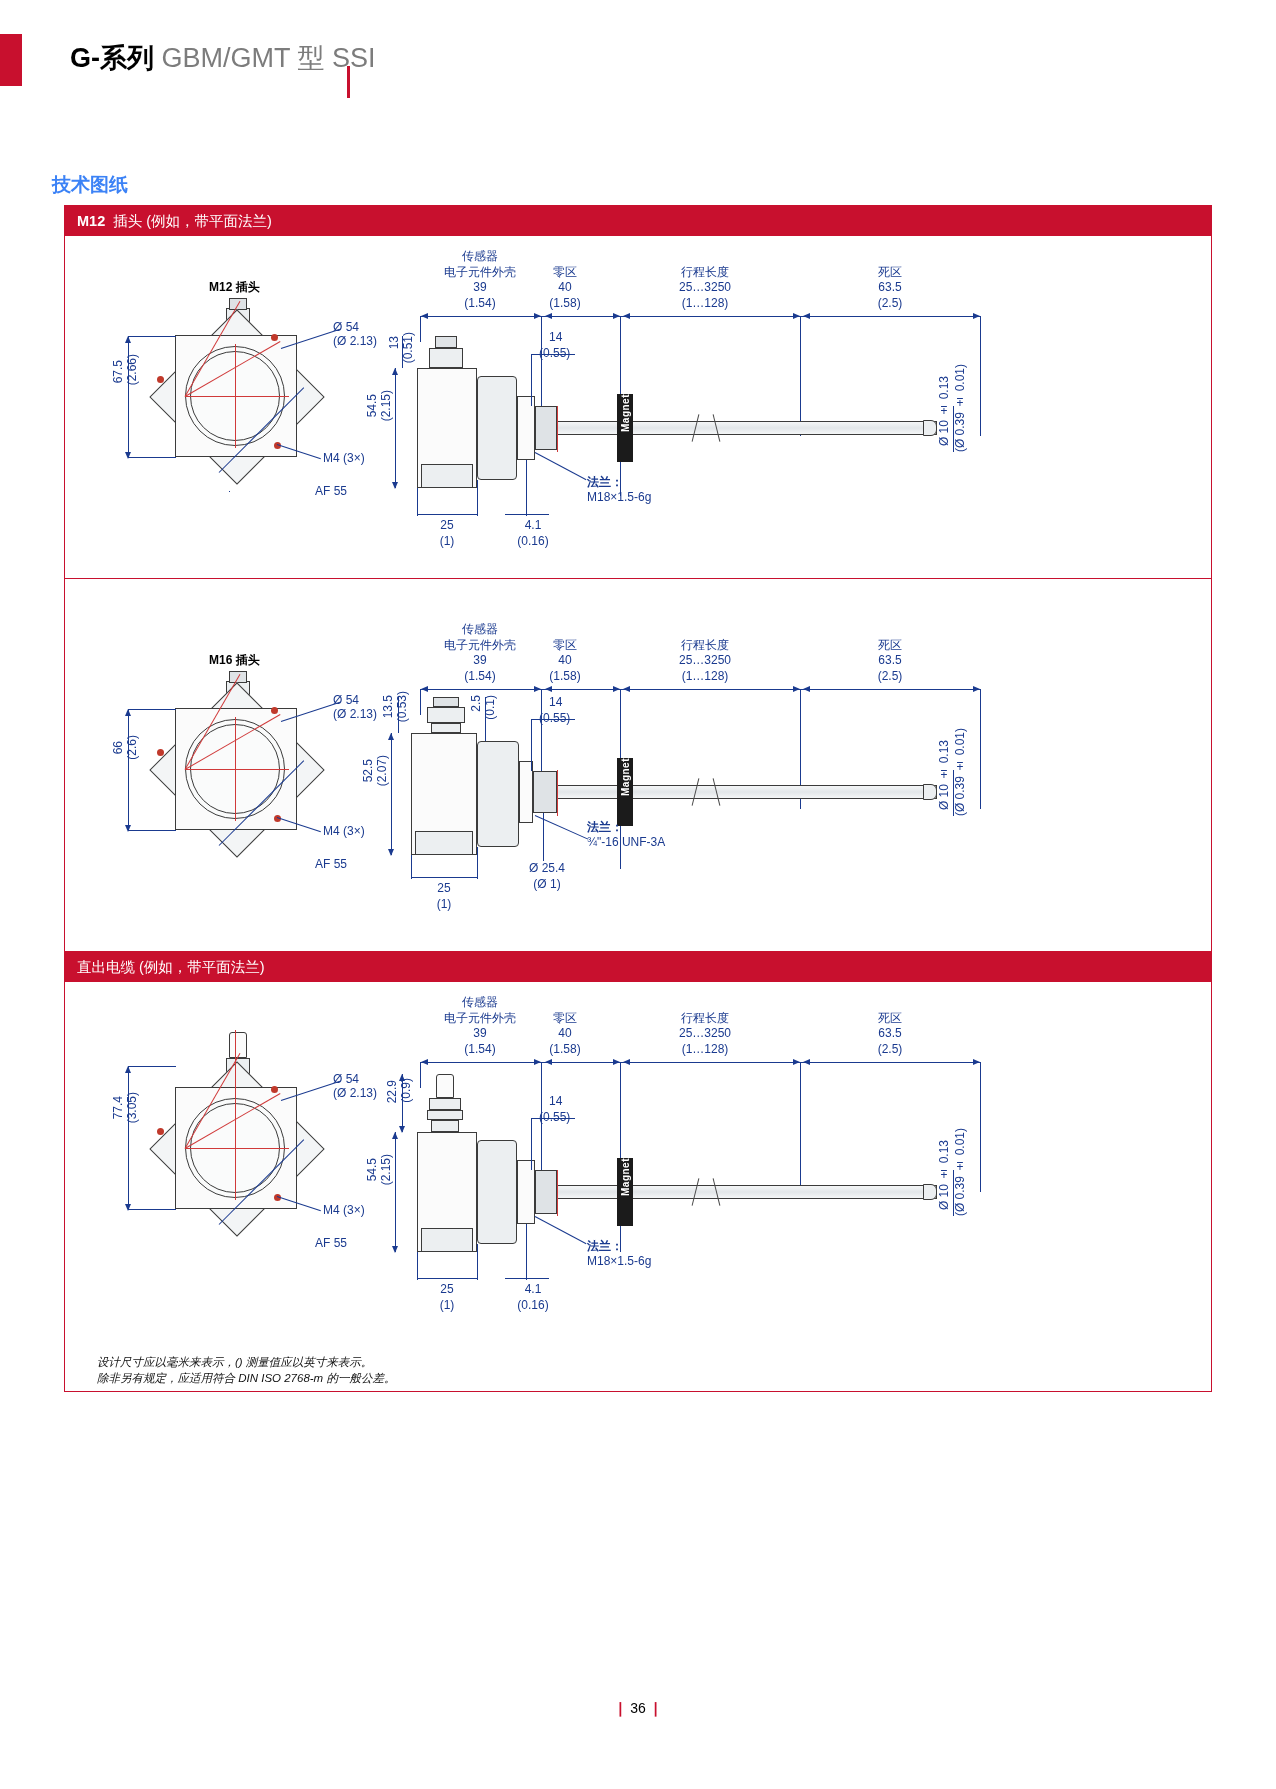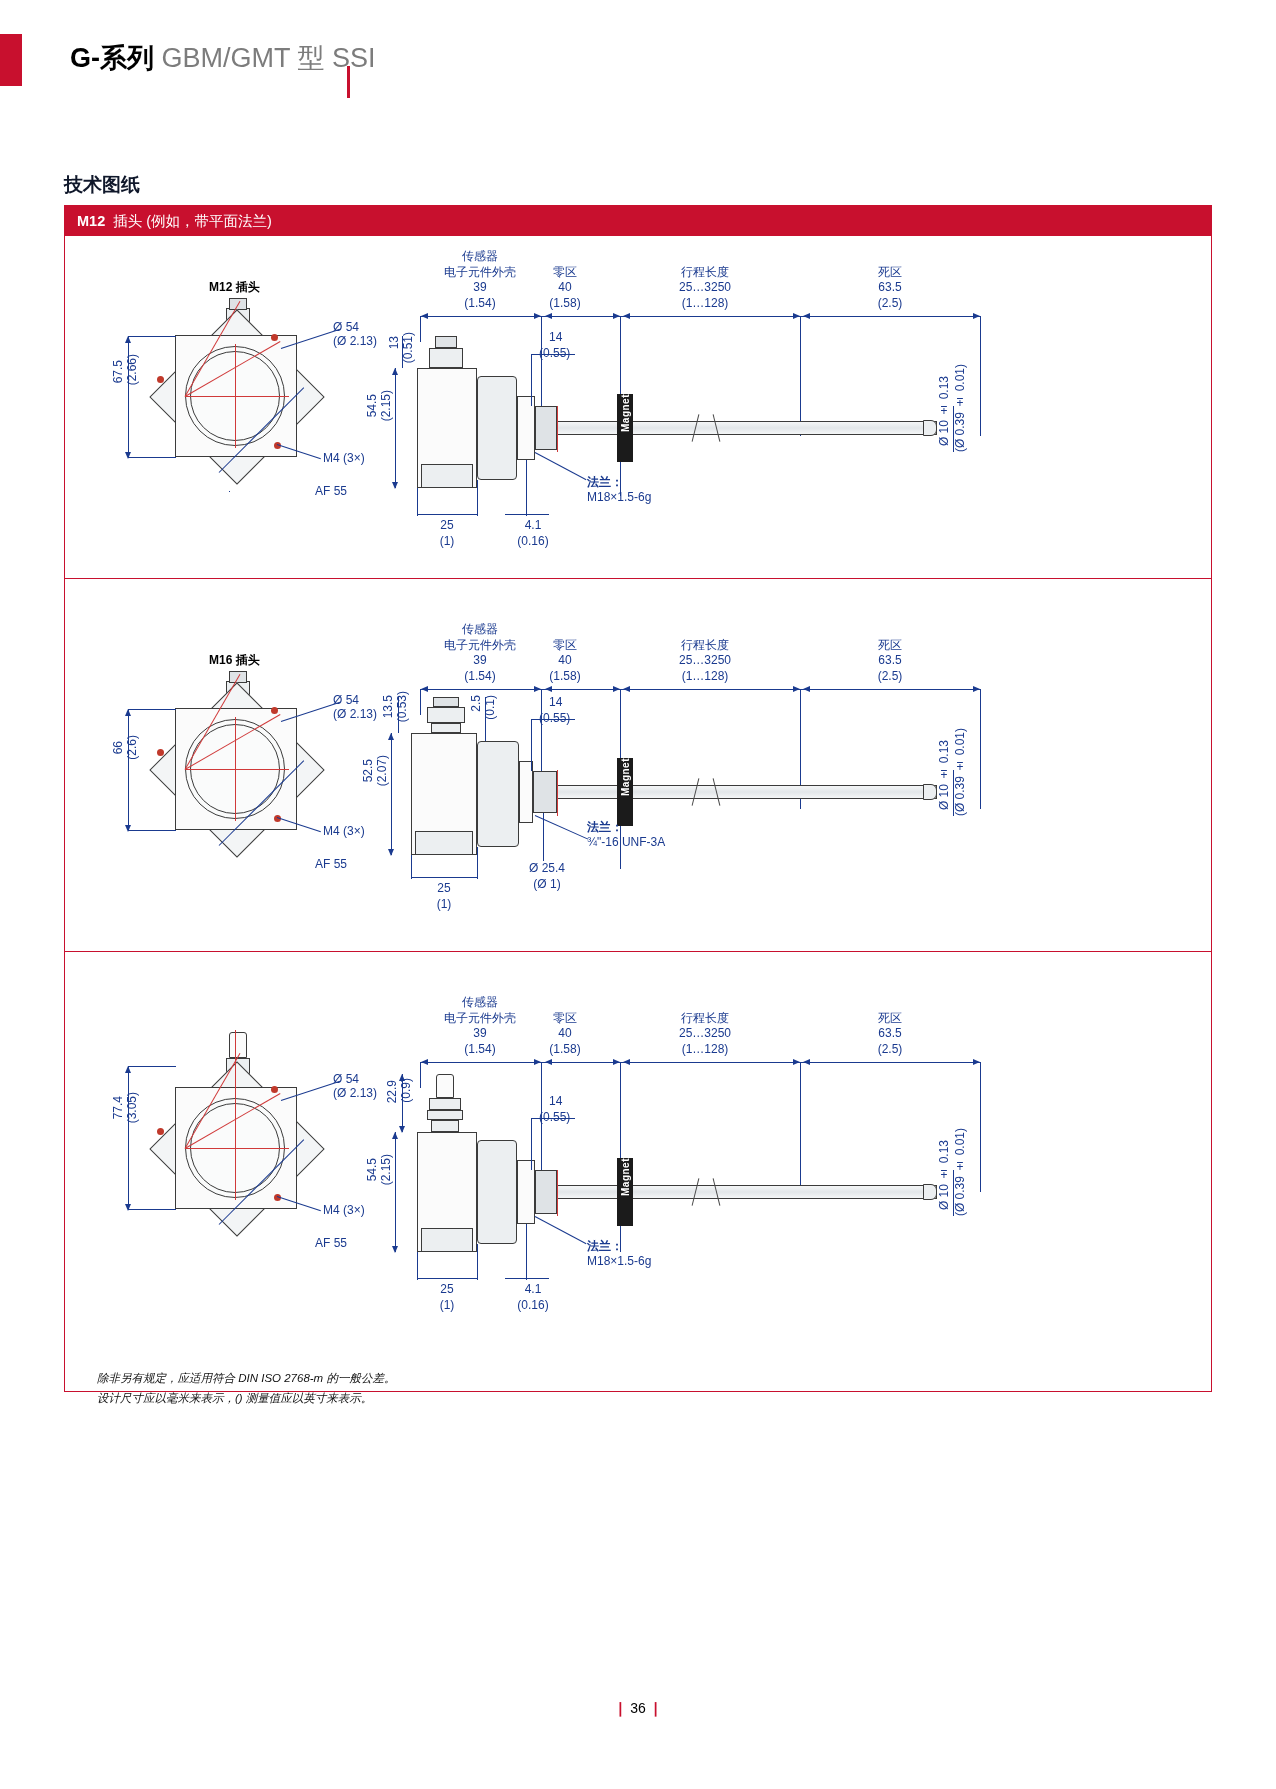--- a/index.html
+++ b/index.html
@@ -23,22 +23,22 @@
     font-size:27px;font-weight:normal;white-space:nowrap;
   }
   .header-title .b{font-weight:bold;color:#000;}
   .header-title .g{color:#7c7c7c;}
   .header-endbar{
     position:absolute;left:347px;top:32px;width:3px;height:32px;background:#c8102e;
   }
 
   
   .sec-title{
-    position:absolute;left:64px;top:172px;
-    font-size:19px;font-weight:bold;color:#0f172a;
+    position:absolute;left:52px;top:172px;
+    font-size:19px;font-weight:bold;color:#3b82f6;
   }
 
   
   .frame{
     position:absolute;left:64px;top:205px;width:1148px;height:1187px;
     border:1px solid #c8102e;
     box-sizing:border-box;
   }
   .band{
     position:absolute;left:0;width:100%;height:30px;background:#c8102e;
@@ -391,20 +391,23 @@
       <div class="lbl" style="left:522px;top:226px;">¾"-16 UNF-3A</div>
 
       <div class="dl v" style="left:888px;top:161px;height:46px;"></div>
       <div class="lbl vert" style="left:872px;top:131px;">Ø 10 ± 0.13</div>
       <div class="lbl vert" style="left:888px;top:119px;">(Ø 0.39 ± 0.01)</div>
     </div>
   </div>
 
   <div class="band-sep" style="top:745px;"></div>
 
+  <div class="band" style="top:746px;">
+    <span>直出电缆 (例如，带平面法兰)</span>
+  </div>
 
   <div class="panel" style="top:776px;height:350px;">
 
     <div>
 
       <div class="shape" style="left:164px;top:50px;width:18px;height:26px;border-radius:3px 3px 0 0;"></div>
       <div class="shape g" style="left:161px;top:76px;width:24px;height:30px;"></div>
 
       <div class="hexface" style="left:110px;top:105px;width:122px;height:122px;transform:rotate(45deg);"></div>
       <div class="shape" style="left:110px;top:105px;width:122px;height:122px;"></div>
@@ -527,21 +530,21 @@
       <div class="dl" style="left:470px;top:234px;width:58px;height:1px;transform:rotate(28deg);transform-origin:left center;"></div>
       <div class="lbl" style="left:522px;top:256px;font-weight:bold;">法兰：</div>
       <div class="lbl" style="left:522px;top:272px;">M18×1.5-6g</div>
 
       <div class="dl v" style="left:888px;top:188px;height:46px;"></div>
       <div class="lbl vert" style="left:872px;top:158px;">Ø 10 ± 0.13</div>
       <div class="lbl vert" style="left:888px;top:146px;">(Ø 0.39 ± 0.01)</div>
     </div>
   </div>
 
-  <div class="footnote" style="left:32px;top:1148px;margin-top:36px;">设计尺寸应以毫米来表示，() 测量值应以英寸来表示。</div>
+  <div class="footnote" style="left:32px;top:1148px;">设计尺寸应以毫米来表示，() 测量值应以英寸来表示。</div>
   <div class="footnote" style="left:32px;top:1164px;">除非另有规定，应适用符合 DIN ISO 2768-m 的一般公差。</div>
 
 </div>
 
 <div class="pagenum">
   <span class="bar">❘</span>
   <span>36</span>
   <span class="bar">❘</span>
 </div>
 

